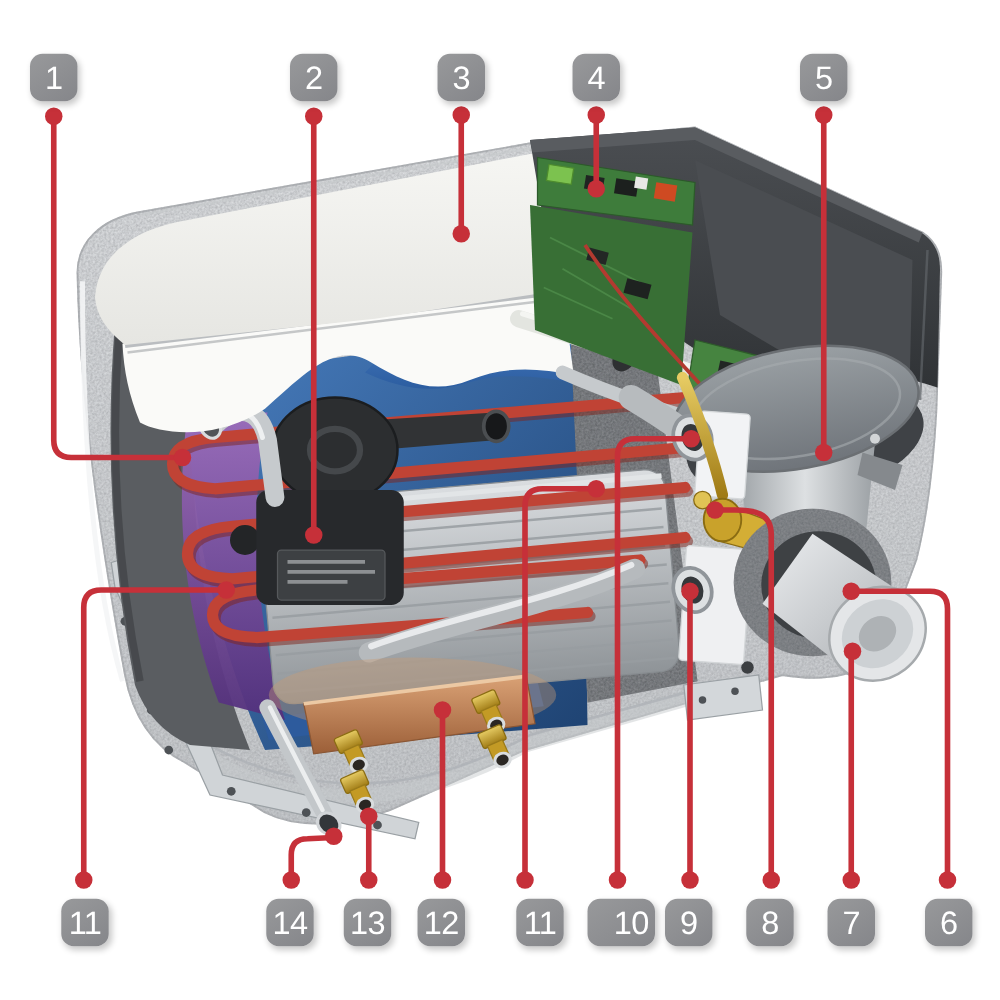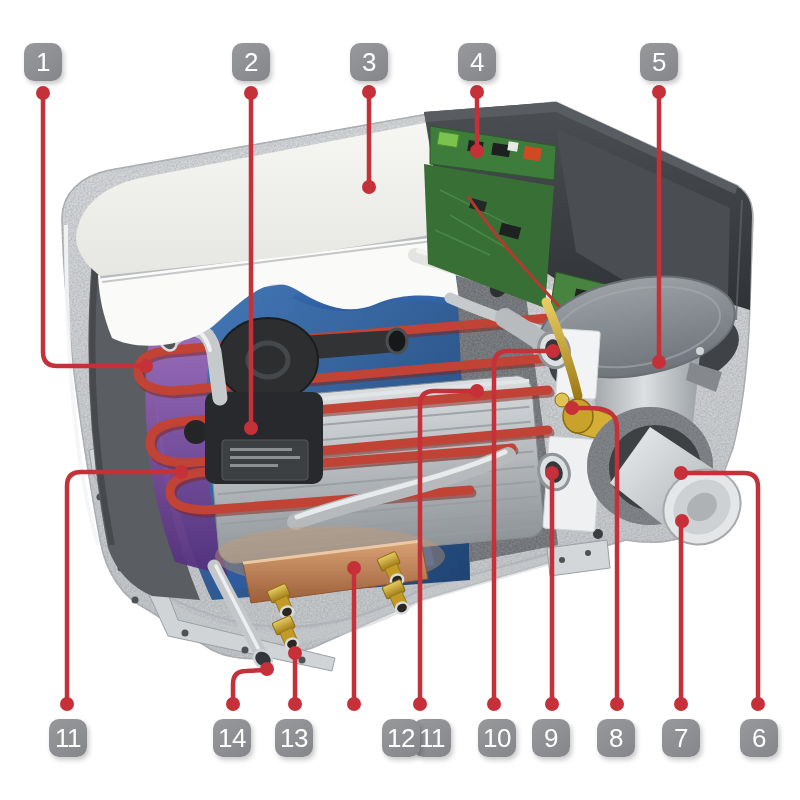--- a/index.html
+++ b/index.html
@@ -358,21 +358,21 @@
 <div id="badge-layer">
       <div class="badge" style="left: 43px; top: 62px; color: rgb(255, 255, 255);">1</div>
       <div class="badge" style="left: 251px; top: 62px; color: rgb(255, 255, 255);">2</div>
       <div class="badge" style="left: 369px; top: 62px; color: rgb(255, 255, 255);">3</div>
       <div class="badge" style="left: 477px; top: 62px; color: rgb(255, 255, 255);">4</div>
       <div class="badge" style="left: 659px; top: 62px; color: rgb(255, 255, 255);">5</div>
       <div class="badge" style="left: 759px; top: 738px; color: rgb(255, 255, 255);">6</div>
       <div class="badge" style="left: 681px; top: 738px; color: rgb(255, 255, 255);">7</div>
       <div class="badge" style="left: 616px; top: 738px; color: rgb(255, 255, 255);">8</div>
       <div class="badge" style="left: 551px; top: 738px; color: rgb(255, 255, 255);">9</div>
-      <div class="badge" style="left: 497px; top: 738px; color: rgb(255, 255, 255);">10</div>
+      <div class="badge" style="left: 497px; top: 738px; color: rgb(255, 255, 255); padding-left: 16px;">10</div>
       <div class="badge" style="left: 432px; top: 738px; color: rgb(255, 255, 255);">11</div>
-      <div class="badge" style="left: 353px; top: 738px; color: rgb(255, 255, 255); margin-left: 48px;">12</div>
+      <div class="badge" style="left: 353px; top: 738px; color: rgb(255, 255, 255);">12</div>
       <div class="badge" style="left: 294px; top: 738px; color: rgb(255, 255, 255);">13</div>
       <div class="badge" style="left: 232px; top: 738px; color: rgb(255, 255, 255);">14</div>
       <div class="badge" style="left: 68px; top: 738px; color: rgb(255, 255, 255);">11</div>
     </div>
 
 </div>
 
 </body></html>

